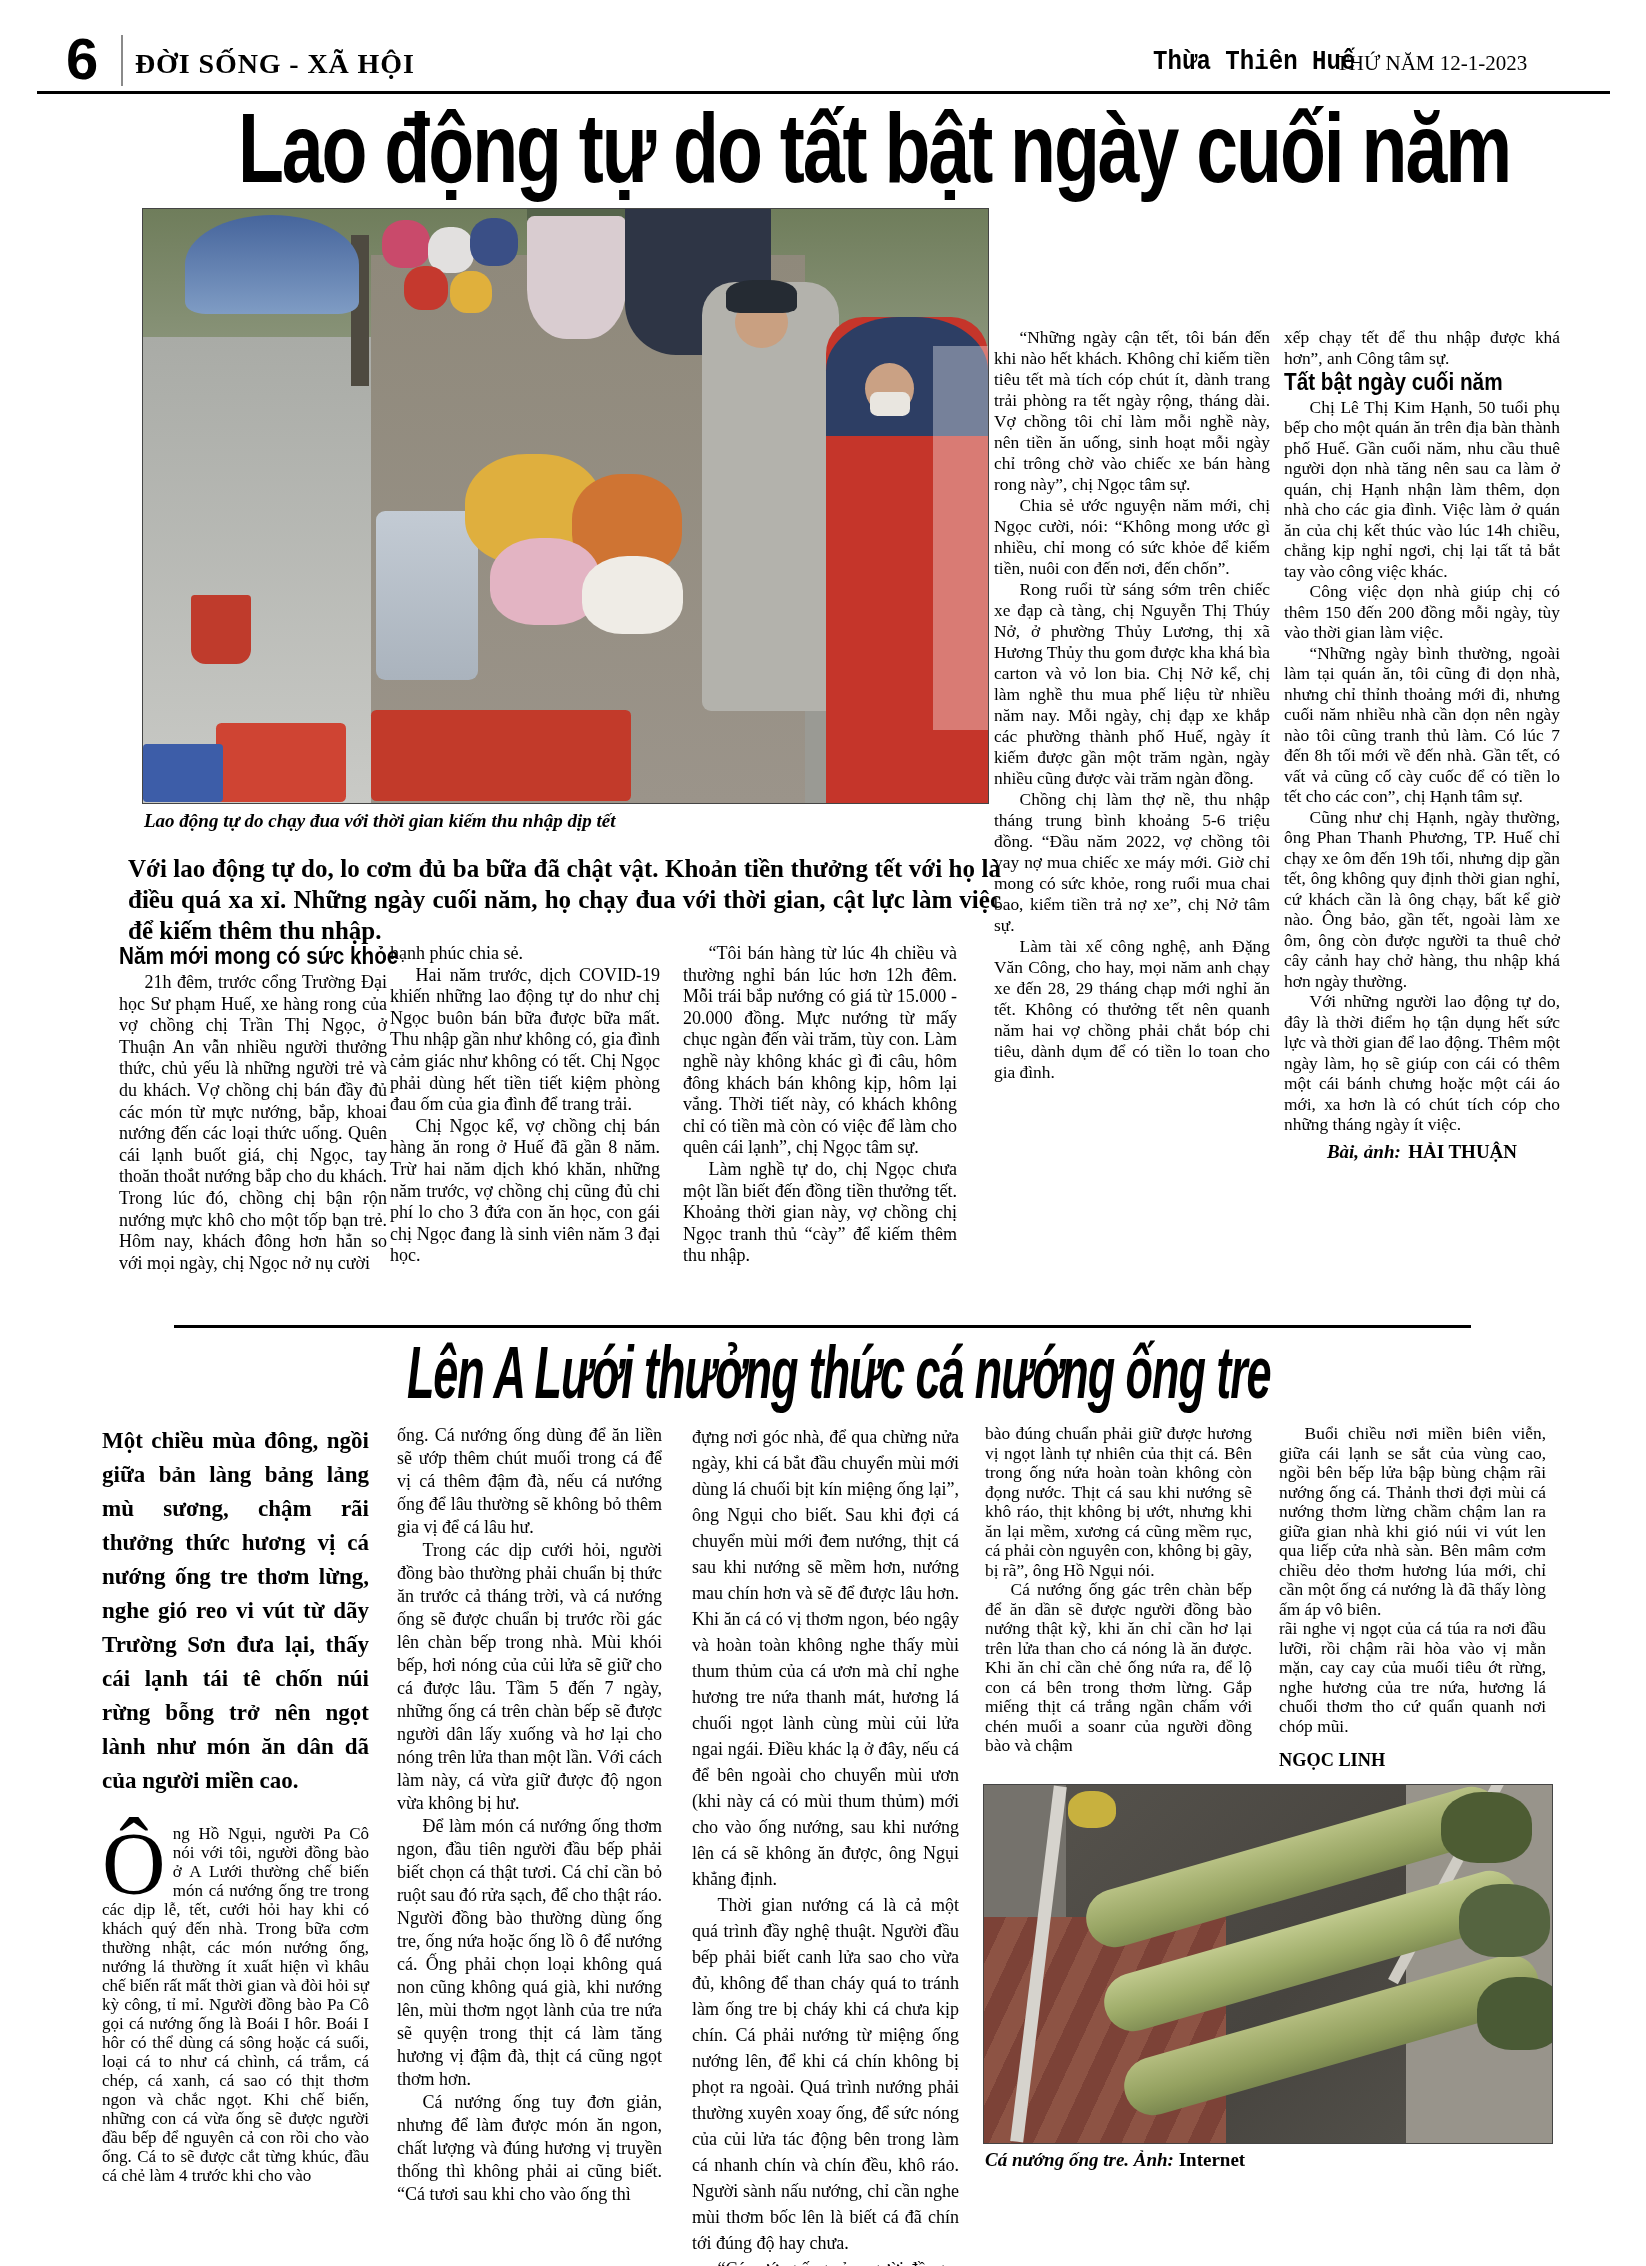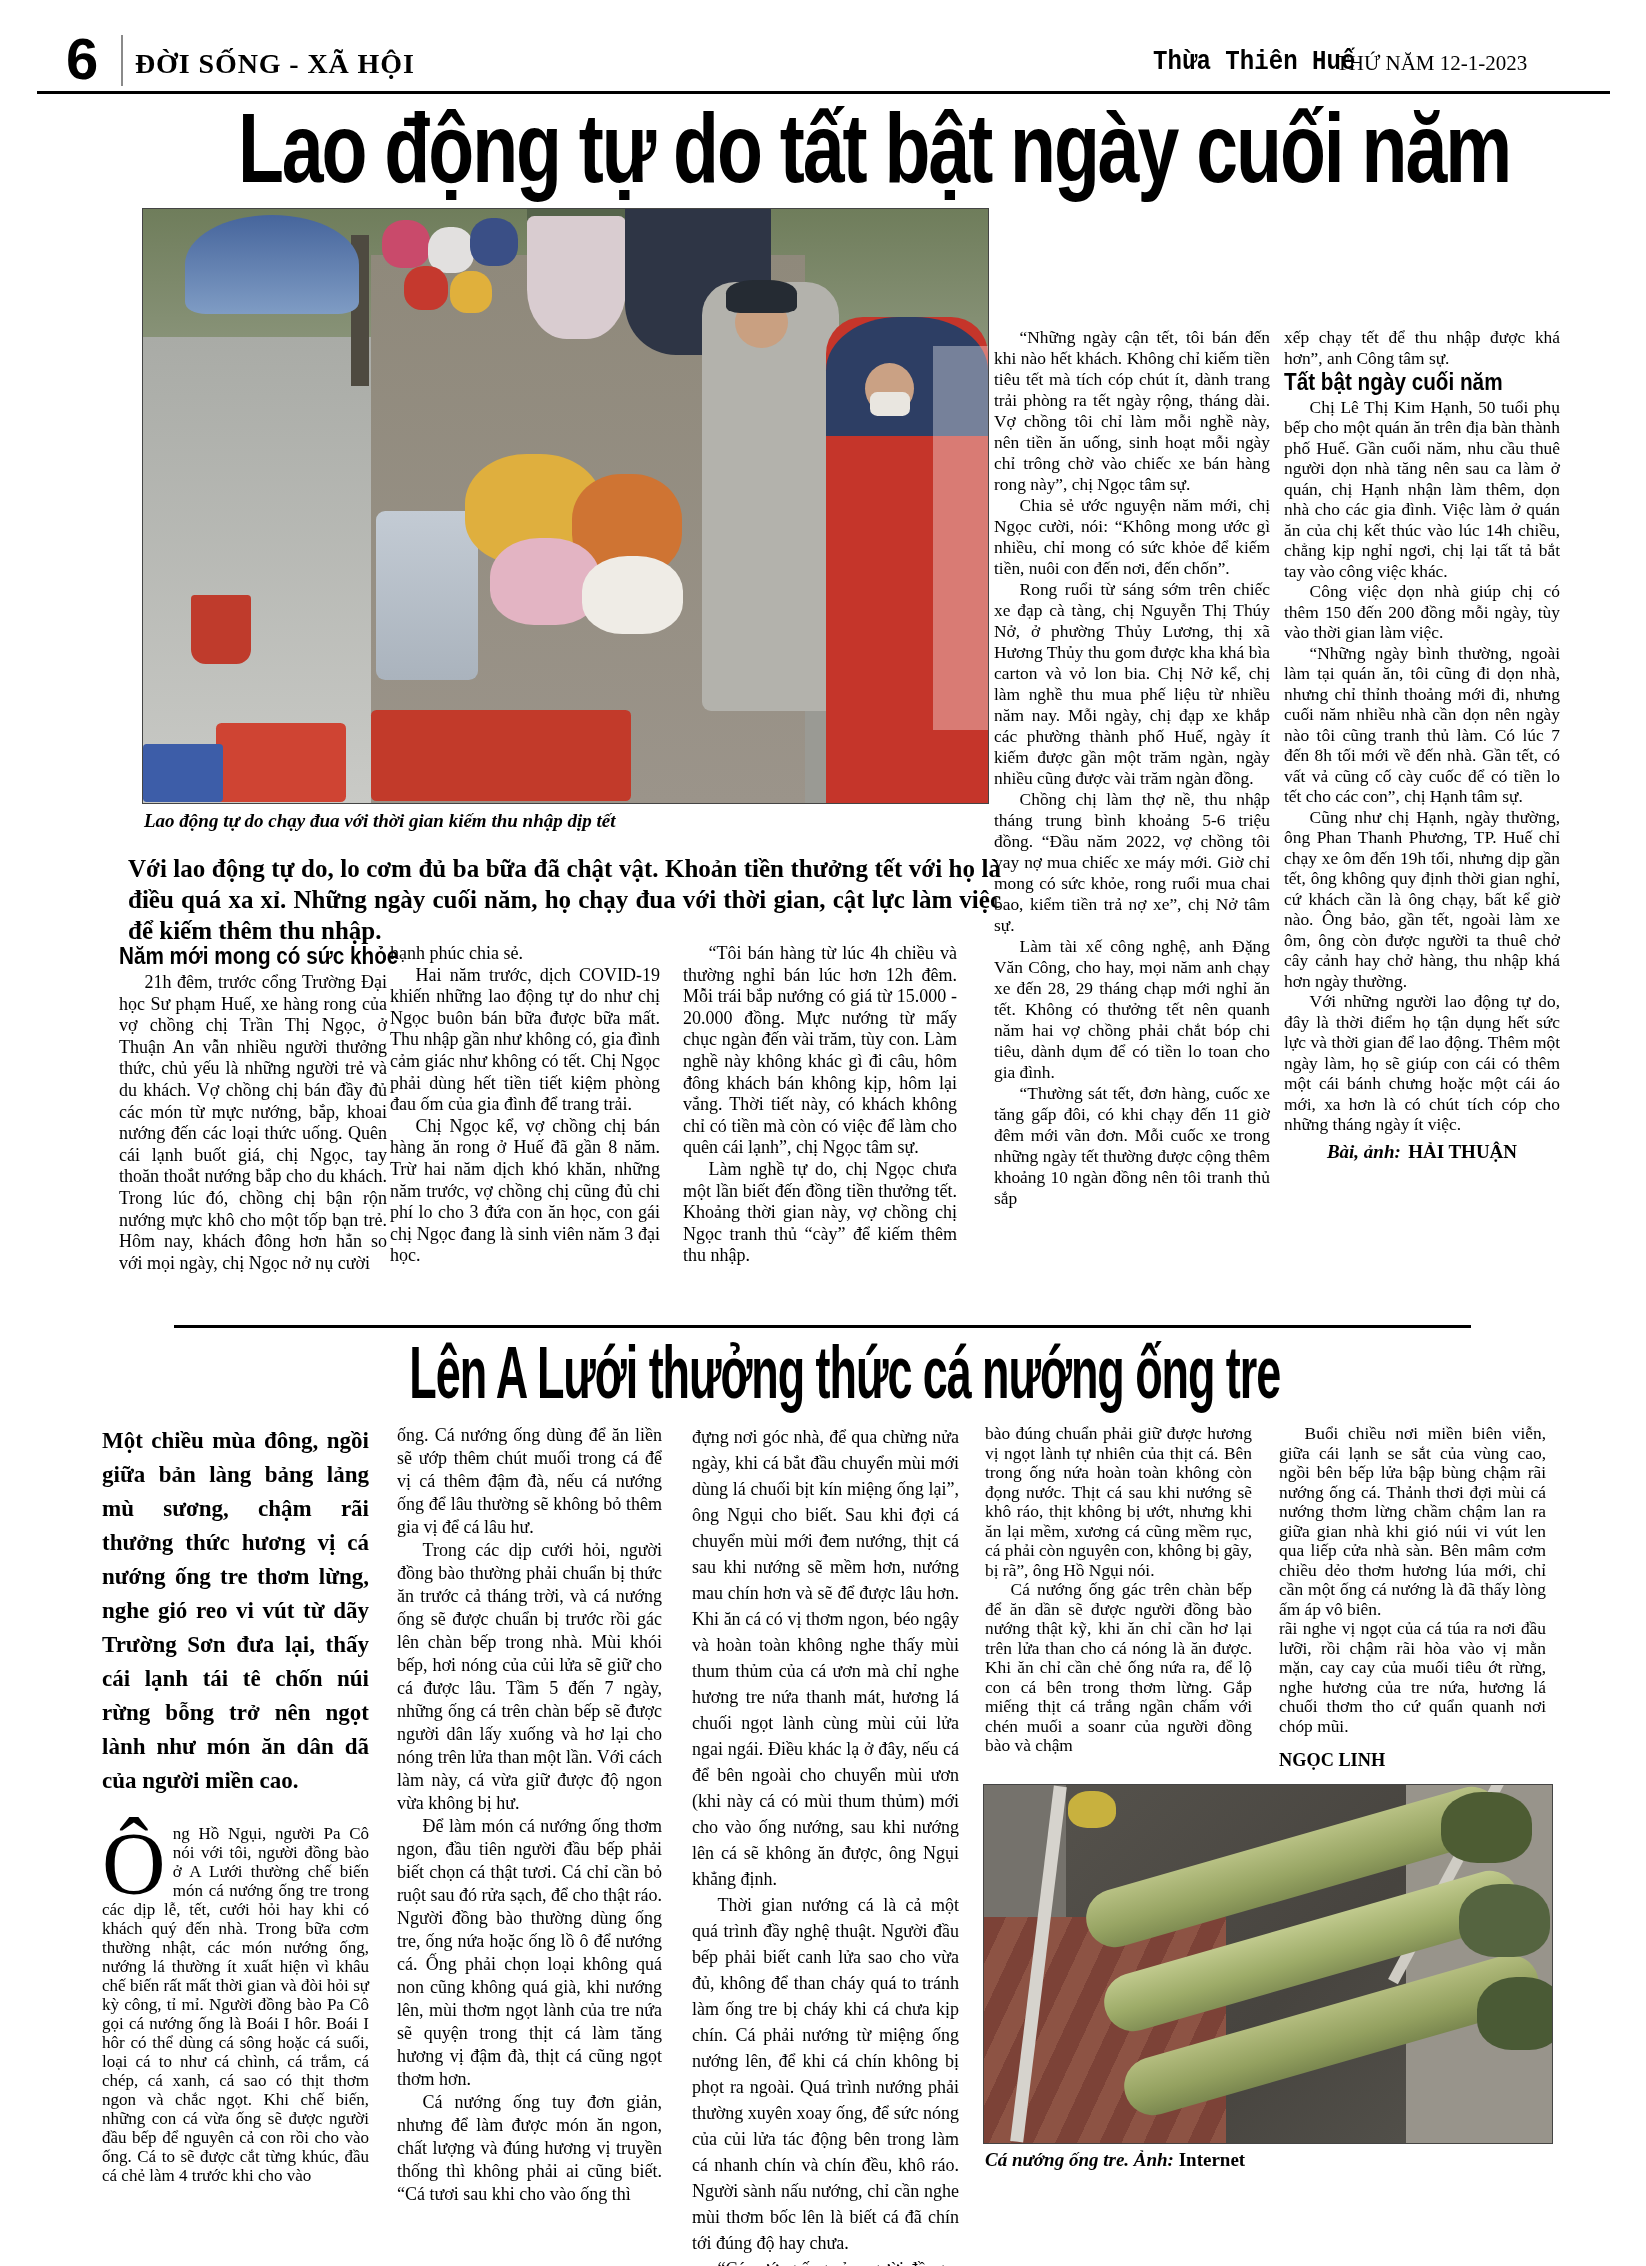--- a/index.html
+++ b/index.html
@@ -120,21 +120,20 @@
   <div class="col a1L" style="left:683px;top:943px;width:274px;">
       <p class="para">“Tôi bán hàng từ lúc 4h chiều và thường nghỉ bán lúc hơn 12h đêm. Mỗi trái bắp nướng có giá từ 15.000 - 20.000 đồng. Mực nướng từ mấy chục ngàn đến vài trăm, tùy con. Làm nghề này không khác gì đi câu, hôm đông khách bán không kịp, hôm lại vắng. Thời tiết này, có khách không chỉ có tiền mà còn có việc để làm cho quên cái lạnh”, chị Ngọc tâm sự.</p>
       <p class="para">Làm nghề tự do, chị Ngọc chưa một lần biết đến đồng tiền thưởng tết. Khoảng thời gian này, vợ chồng chị Ngọc tranh thủ “cày” để kiếm thêm thu nhập.</p>
     </div>
   <div class="col a1c4" style="left:994px;top:327px;width:276px;">
       <p class="para">“Những ngày cận tết, tôi bán đến khi nào hết khách. Không chỉ kiếm tiền tiêu tết mà tích cóp chút ít, dành trang trải phòng ra tết ngày rộng, tháng dài. Vợ chồng tôi chỉ làm mỗi nghề này, nên tiền ăn uống, sinh hoạt mỗi ngày chỉ trông chờ vào chiếc xe bán hàng rong này”, chị Ngọc tâm sự.</p>
       <p class="para">Chia sẻ ước nguyện năm mới, chị Ngọc cười, nói: “Không mong ước gì nhiều, chỉ mong có sức khỏe để kiếm tiền, nuôi con đến nơi, đến chốn”.</p>
       <p class="para">Rong ruổi từ sáng sớm trên chiếc xe đạp cà tàng, chị Nguyễn Thị Thúy Nở, ở phường Thủy Lương, thị xã Hương Thủy thu gom được kha khá bìa carton và vỏ lon bia. Chị Nở kể, chị làm nghề thu mua phế liệu từ nhiều năm nay. Mỗi ngày, chị đạp xe khắp các phường thành phố Huế, ngày ít kiếm được gần một trăm ngàn, ngày nhiều cũng được vài trăm ngàn đồng.</p>
       <p class="para">Chồng chị làm thợ nề, thu nhập tháng trung bình khoảng 5-6 triệu đồng. “Đầu năm 2022, vợ chồng tôi vay nợ mua chiếc xe máy mới. Giờ chỉ mong có sức khỏe, rong ruổi mua chai bao, kiểm tiền trả nợ xe”, chị Nở tâm sự.</p>
       <p class="para">Làm tài xế công nghệ, anh Đặng Văn Công, cho hay, mọi năm anh chạy xe đến 28, 29 tháng chạp mới nghỉ ăn tết. Không có thưởng tết nên quanh năm hai vợ chồng phải chắt bóp chi tiêu, dành dụm để có tiền lo toan cho gia đình.</p>
-      <p class="para">“Thường sát tết, đơn hàng, cuốc xe tăng gấp đôi, có khi chạy đến 11 giờ đêm mới vãn đơn. Mỗi cuốc xe trong những ngày tết thường được cộng thêm khoảng 10 ngàn đồng nên tôi tranh thủ sắp</p>
     </div>
 
   <div class="col a1c5" style="left:1284px;top:327px;width:276px;">
     <div>
         <p class="para noindent">xếp chạy tết để thu nhập được khá hơn”, anh Công tâm sự.</p>
       </div>
     <div><span class="subhead">Tất bật ngày cuối năm</span></div>
     <div>
         <p class="para">Chị Lê Thị Kim Hạnh, 50 tuổi phụ bếp cho một quán ăn trên địa bàn thành phố Huế. Gần cuối năm, nhu cầu thuê người dọn nhà tăng nên sau ca làm ở quán, chị Hạnh nhận làm thêm, dọn nhà cho các gia đình. Việc làm ở quán ăn của chị kết thúc vào lúc 14h chiều, chẳng kịp nghỉ ngơi, chị lại tất tả bắt tay vào công việc khác.</p>
         <p class="para">Công việc dọn nhà giúp chị có thêm 150 đến 200 đồng mỗi ngày, tùy vào thời gian làm việc.</p>
@@ -142,21 +141,21 @@
         <p class="para">Cũng như chị Hạnh, ngày thường, ông Phan Thanh Phương, TP. Huế chỉ chạy xe ôm đến 19h tối, nhưng dịp gần tết, ông không quy định thời gian nghỉ, cứ khách cần là ông chạy, bất kể giờ nào. Ông bảo, gần tết, ngoài làm xe ôm, ông còn được người ta thuê chở cây cảnh hay chở hàng, thu nhập khá hơn ngày thường.</p>
         <p class="para">Với những người lao động tự do, đây là thời điểm họ tận dụng hết sức lực và thời gian để lao động. Thêm một ngày làm, họ sẽ giúp con cái có thêm một cái bánh chưng hoặc một cái áo mới, xa hơn là có chút tích cóp cho những tháng ngày ít việc.</p>
       </div>
     <div class="byline1">
       <span class="bl-label">Bài, ảnh:</span><span class="bl-name">HẢI THUẬN</span>
     </div>
   </div>
 
   <div class="abs hrule" style="left:174px;top:1325px;width:1297px;"></div>
 
-  <div class="abs headline-wrap h2a" style="left:119px;top:1330px;width:868px;">
+  <div class="abs headline-wrap h2a" style="left:119px;top:1330px;width:868px;font-style:italic;">
     <span>Lên A Lưới thưởng thức cá nướng ống tre</span>
   </div>
 
   <div class="col" style="left:102px;top:1424px;width:267px;">
     <div class="intro-bold">Một chiều mùa đông, ngồi giữa bản làng bảng lảng mù sương, chậm rãi thưởng thức hương vị cá nướng ống tre thơm lừng, nghe gió reo vi vút từ dãy Trường Sơn đưa lại, thấy cái lạnh tái tê chốn núi rừng bỗng trở nên ngọt lành như món ăn dân dã của người miền cao.</div>
     <p class="dropcap-para noindent">
       <span class="dropcap">Ô</span><span>ng Hồ Ngụi, người Pa Cô nói với tôi, người đồng bào ở A Lưới thường chế biến món cá nướng ống tre trong các dịp lễ, tết, cưới hỏi hay khi có khách quý đến nhà. Trong bữa cơm thường nhật, các món nướng ống, nướng lá thường ít xuất hiện vì khâu chế biến rất mất thời gian và đòi hỏi sự kỳ công, tỉ mỉ. Người đồng bào Pa Cô gọi cá nướng ống là Boái I hôr. Boái I hôr có thể dùng cá sông hoặc cá suối, loại cá to như cá chình, cá trắm, cá chép, cá xanh, cá sao có thịt thơm ngon và chắc ngọt. Khi chế biến, những con cá vừa ống sẽ được người đầu bếp để nguyên cả con rồi cho vào ống. Cá to sẽ được cắt từng khúc, đầu cá chẻ làm 4 trước khi cho vào</span>
     </p>
   </div>
 

